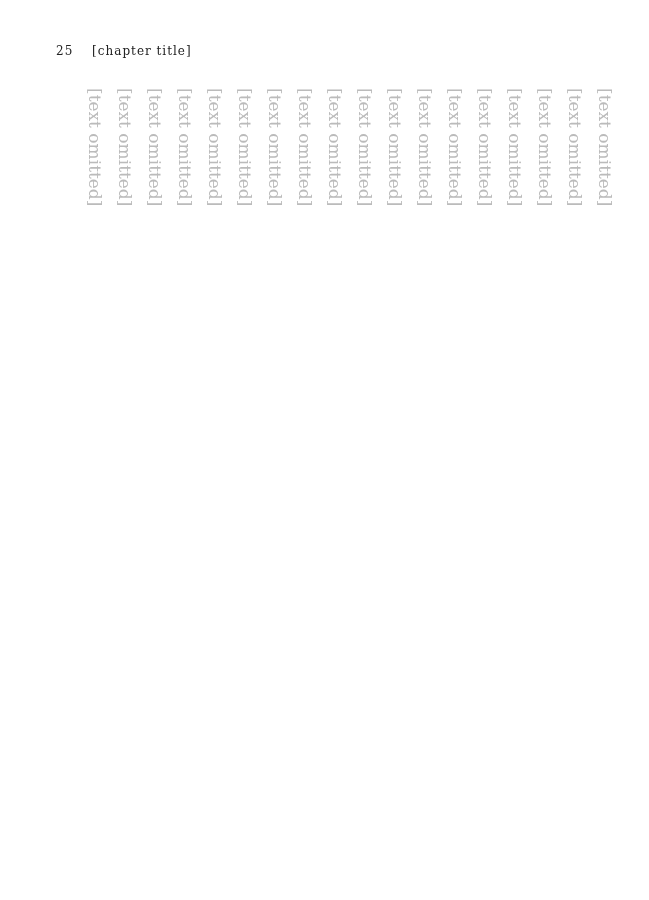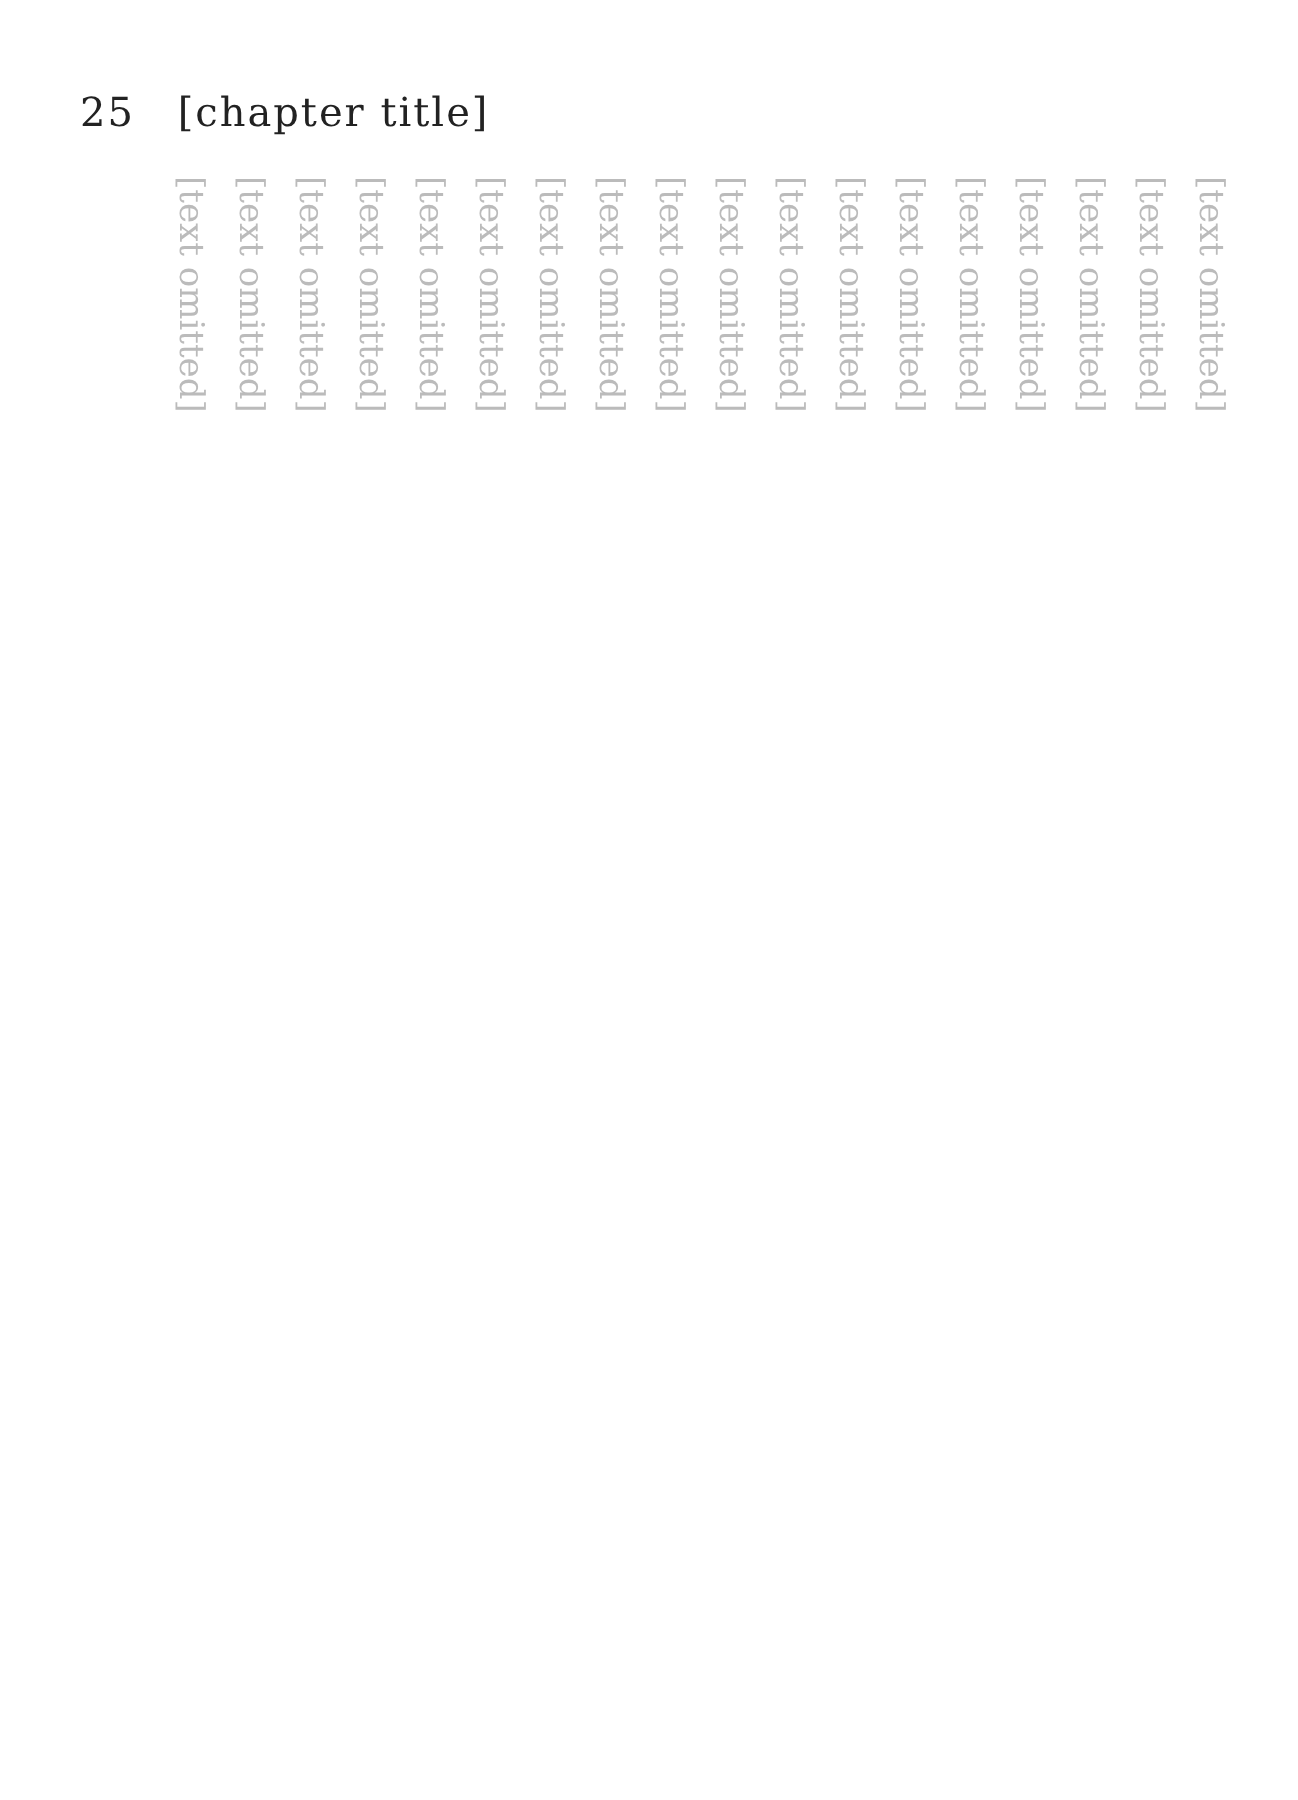--- a/index.html
+++ b/index.html
@@ -1,18 +1,18 @@
 <!DOCTYPE html>
 <html><head>
   <meta charset="utf-8">
   <style>
     html, body { margin: 0; padding: 0; background: #ffffff; }
     body { width: 649px; height: 900px; position: relative; overflow: hidden;
            font-family: "DejaVu Serif", serif; color: #222; }
-    .header { position: absolute; top: 44px; left: 40px; font-size: 20px; letter-spacing: 1px; }
+    .header { position: absolute; top: 44px; left: 56px; font-size: 12px; letter-spacing: 1px; }
     .header .num { margin-right: 14px; }
     .body-text { position: absolute; top: 88px; left: 60px; width: 560px; height: 760px;
                  writing-mode: vertical-rl; font-size: 17px; line-height: 30px; }
     .col { display: block; color: #bbb; }
   </style>
 </head>
 <body>
 
 <div class="header">
   <span class="num">25</span>

